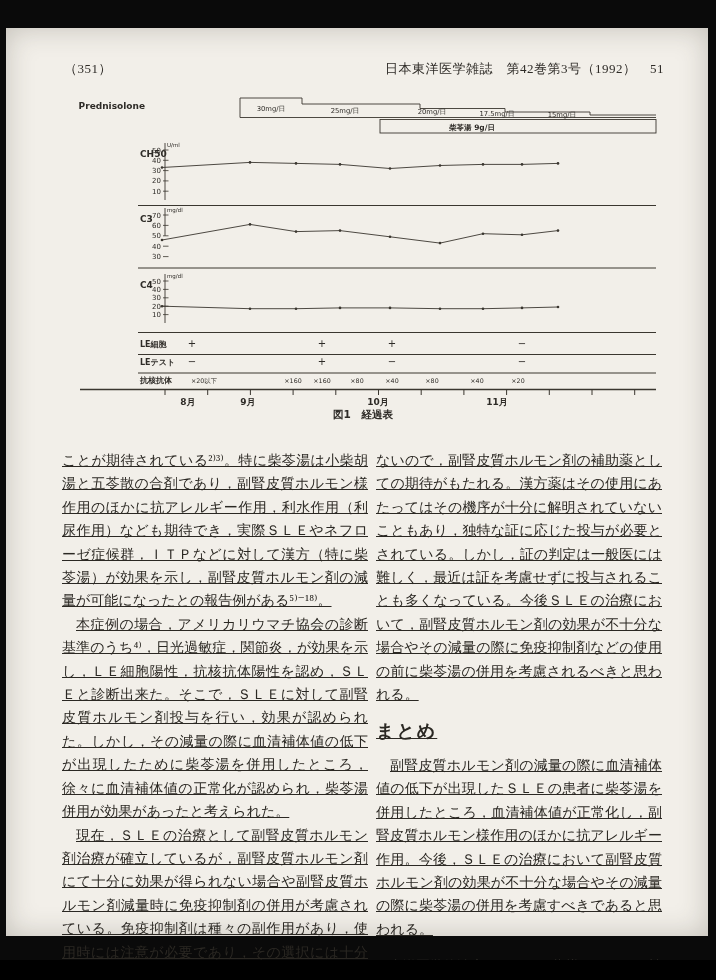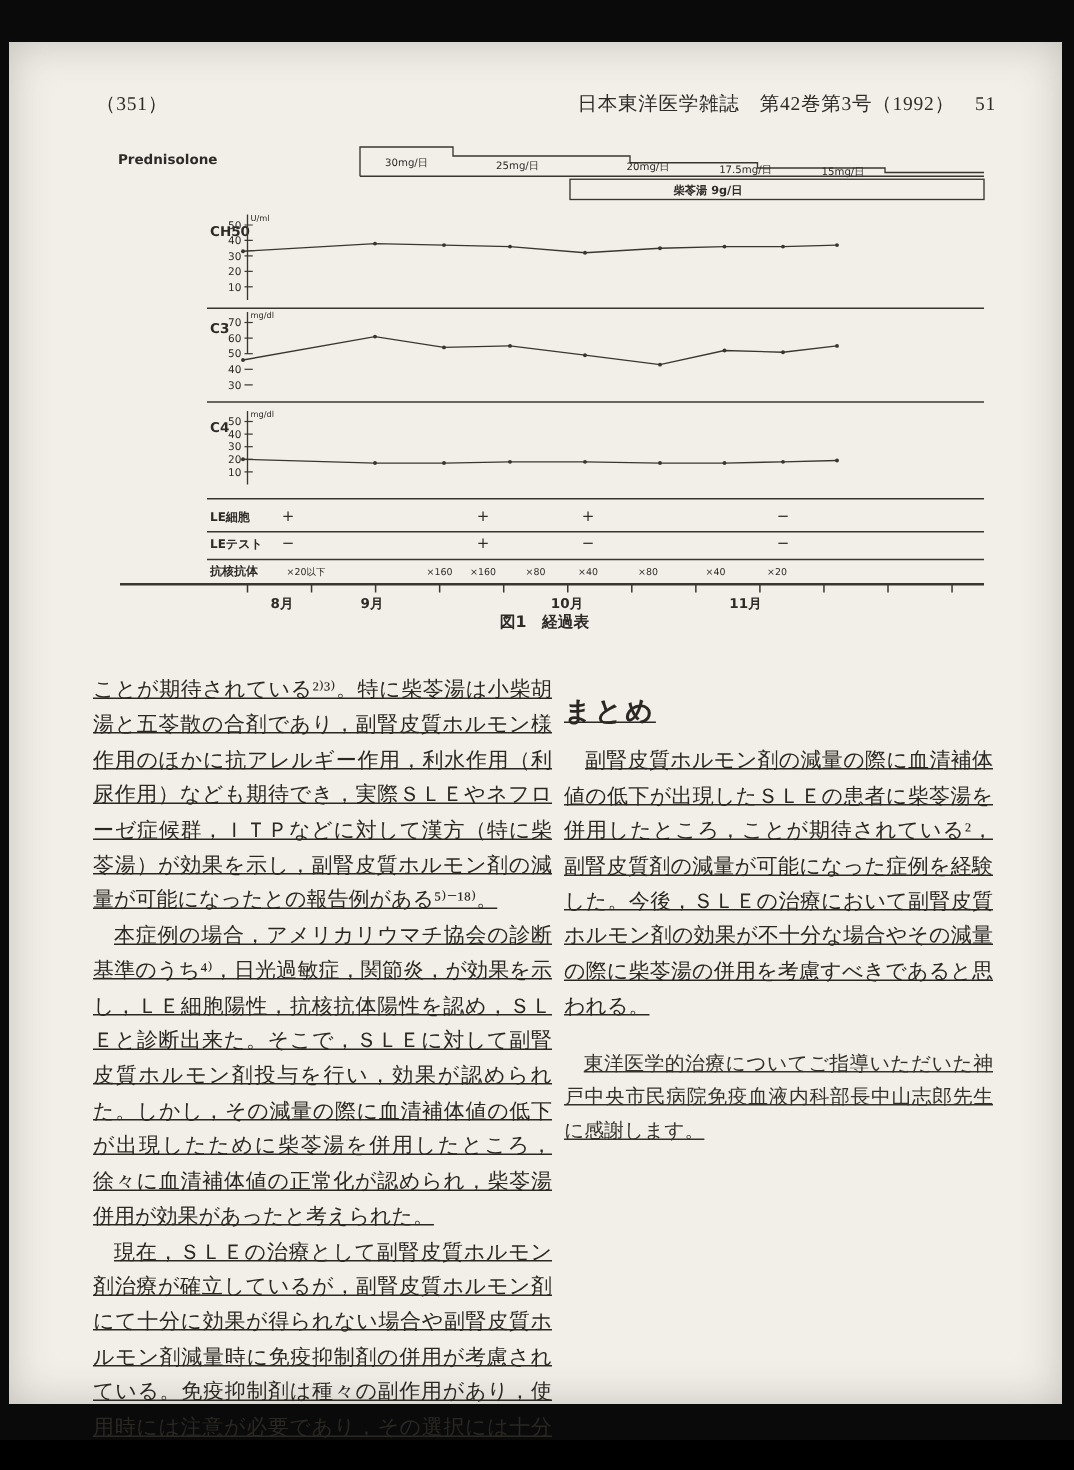--- a/index.html
+++ b/index.html
@@ -155,17 +155,18 @@
       <text x="303" y="323" font-size="10.5" font-weight="bold" text-anchor="middle" font-family="&quot;Liberation Serif&quot;,&quot;DejaVu Serif&quot;,serif">図1　経過表</text>
     </svg>
 
   <div class="col" id="leftcol">
     <p>ことが期待されている²⁾³⁾。特に柴苓湯は小柴胡湯と五苓散の合剤であり，副腎皮質ホルモン様作用のほかに抗アレルギー作用，利水作用（利尿作用）なども期待でき，実際ＳＬＥやネフローゼ症候群，ＩＴＰなどに対して漢方（特に柴苓湯）が効果を示し，副腎皮質ホルモン剤の減量が可能になったとの報告例がある⁵⁾⁻¹⁸⁾。</p>
     <p class="ind">本症例の場合，アメリカリウマチ協会の診断基準のうち⁴⁾，日光過敏症，関節炎，が効果を示し，ＬＥ細胞陽性，抗核抗体陽性を認め，ＳＬＥと診断出来た。そこで，ＳＬＥに対して副腎皮質ホルモン剤投与を行い，効果が認められた。しかし，その減量の際に血清補体値の低下が出現したために柴苓湯を併用したところ，徐々に血清補体値の正常化が認められ，柴苓湯併用が効果があったと考えられた。</p>
     <p class="ind">現在，ＳＬＥの治療として副腎皮質ホルモン剤治療が確立しているが，副腎皮質ホルモン剤にて十分に効果が得られない場合や副腎皮質ホルモン剤減量時に免疫抑制剤の併用が考慮されている。免疫抑制剤は種々の副作用があり，使用時には注意が必要であり，その選択には十分な考慮が必要とされている。その点漢方薬は重篤な副作用が少</p>
   </div>
 
   <div class="col" id="rightcol">
+    <p>ないので，副腎皮質ホルモン剤の補助薬としての期待がもたれる。漢方薬はその使用にあたってはその機序が十分に解明されていないこともあり，独特な証に応じた投与が必要とされている。しかし，証の判定は一般医には難しく，最近は証を考慮せずに投与されることも多くなっている。今後ＳＬＥの治療において，副腎皮質ホルモン剤の効果が不十分な場合やその減量の際に免疫抑制剤などの使用の前に柴苓湯の併用を考慮されるべきと思われる。</p>
     <p class="matome">まとめ</p>
-    <p class="ind">副腎皮質ホルモン剤の減量の際に血清補体値の低下が出現したＳＬＥの患者に柴苓湯を併用したところ，ことが期待されている²，副腎皮質剤の減量が可能になった症例を経験した。今後，ＳＬＥの治療において副腎皮質ホルモン剤の効果が不十分な場合やその減量の際に柴苓湯の併用を考慮すべきであると思われる。</p>
+    <p class="ind">副腎皮質ホルモン剤の減量の際に血清補体値の低下が出現したＳＬＥの患者に柴苓湯を併用したところ，血清補体値が正常化し，副腎皮質ホルモン様作用のほかに抗アレルギー作用。今後，ＳＬＥの治療において副腎皮質ホルモン剤の効果が不十分な場合やその減量の際に柴苓湯の併用を考慮すべきであると思われる。</p>
     <p class="ack">東洋医学的治療についてご指導いただいた神戸中央市民病院免疫血液内科部長中山志郎先生に感謝します。</p>
   </div>
 </div>
 
 </body></html>

